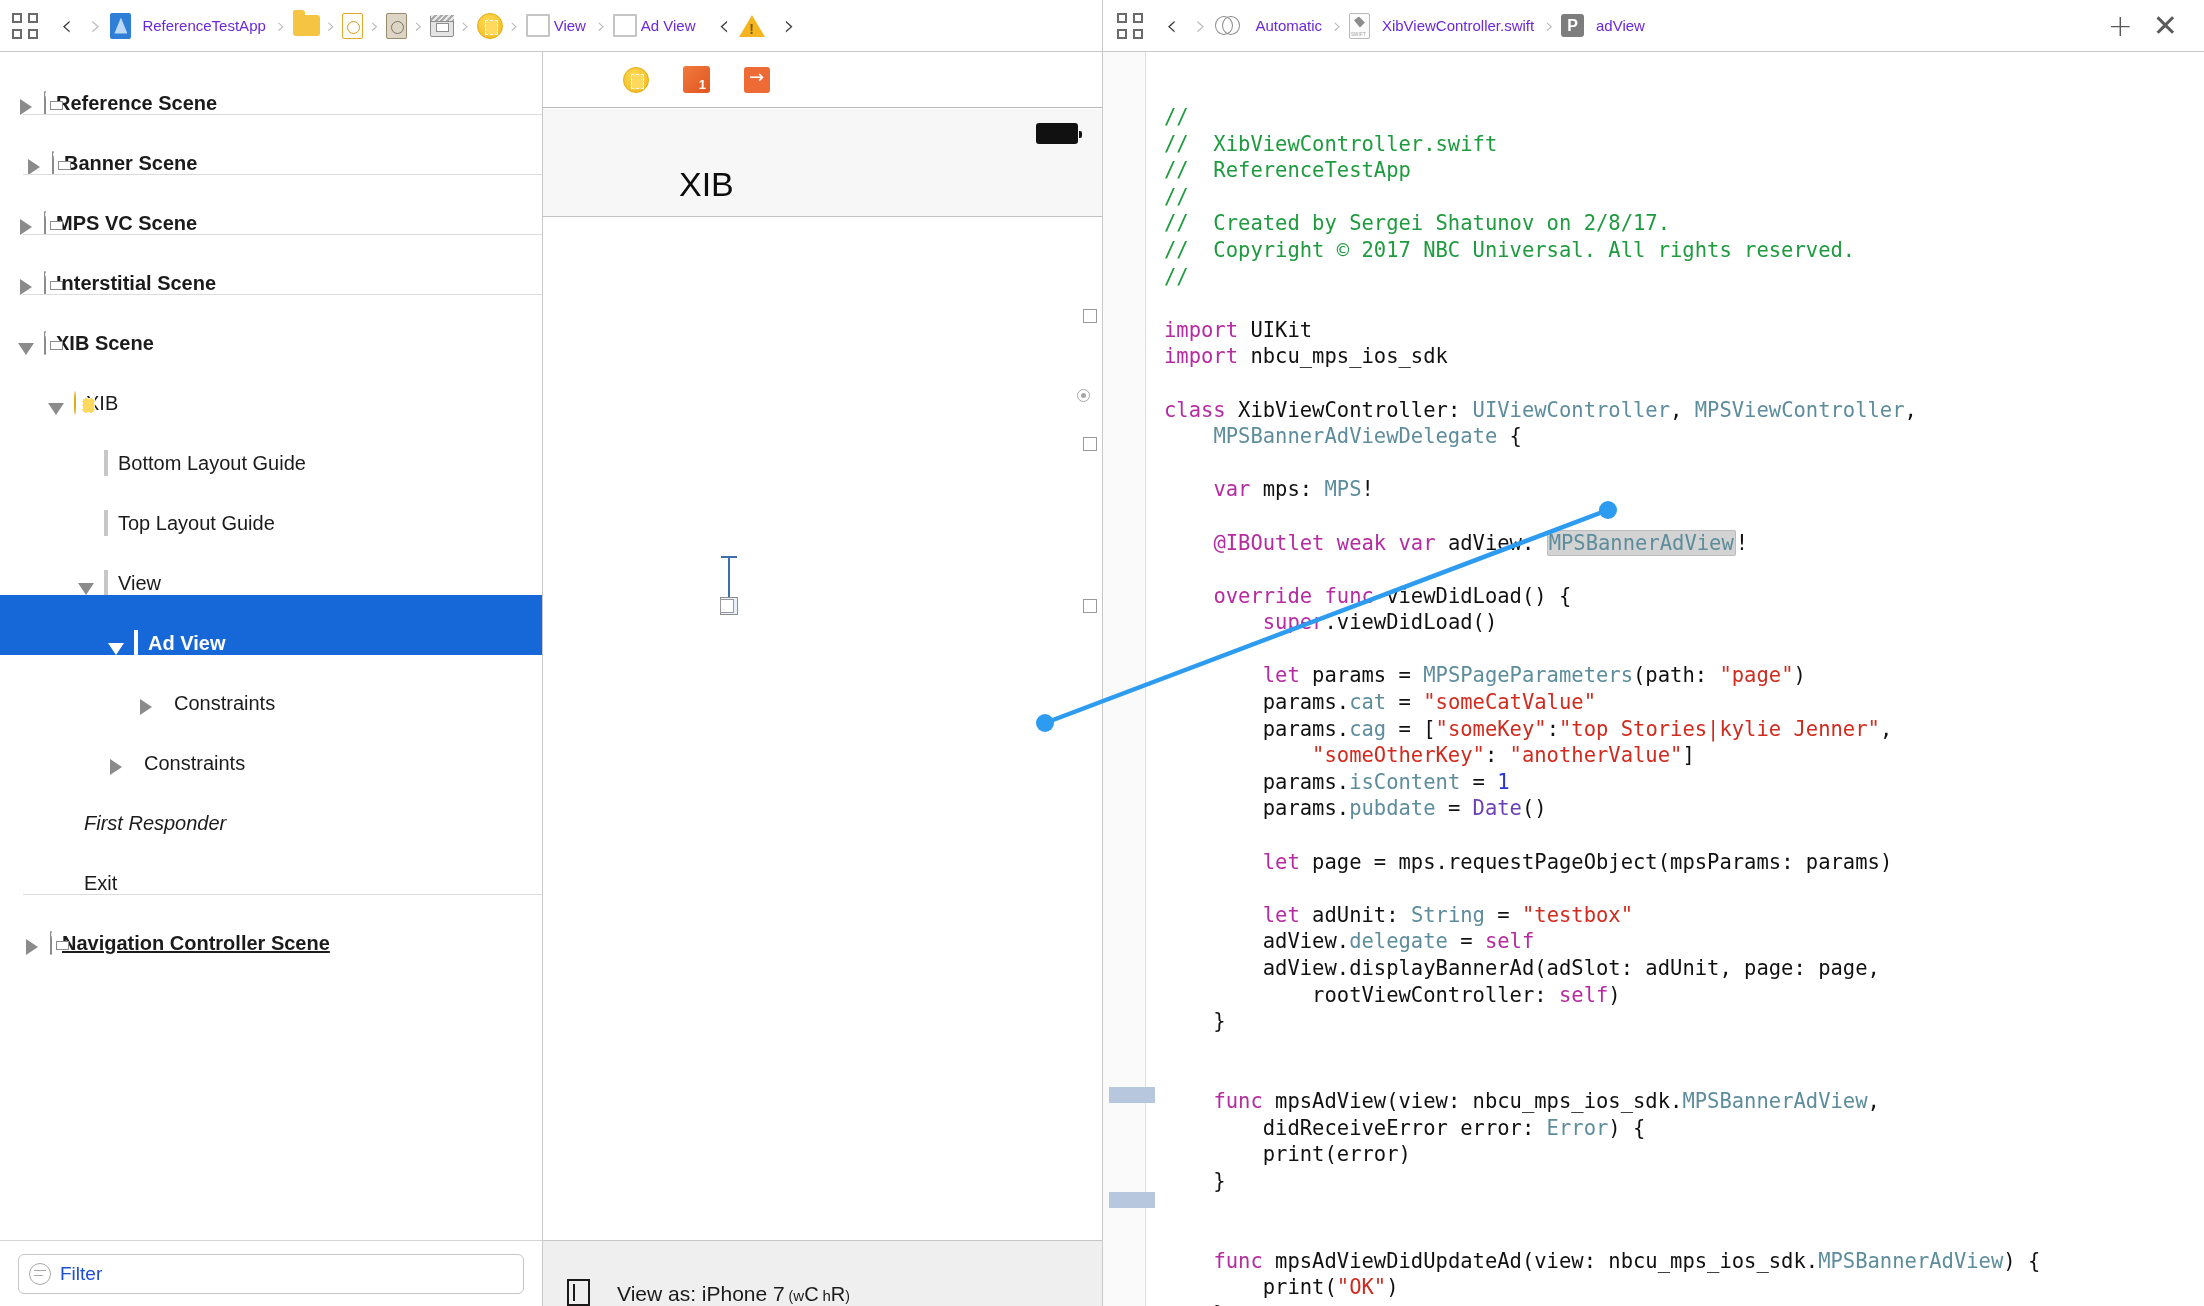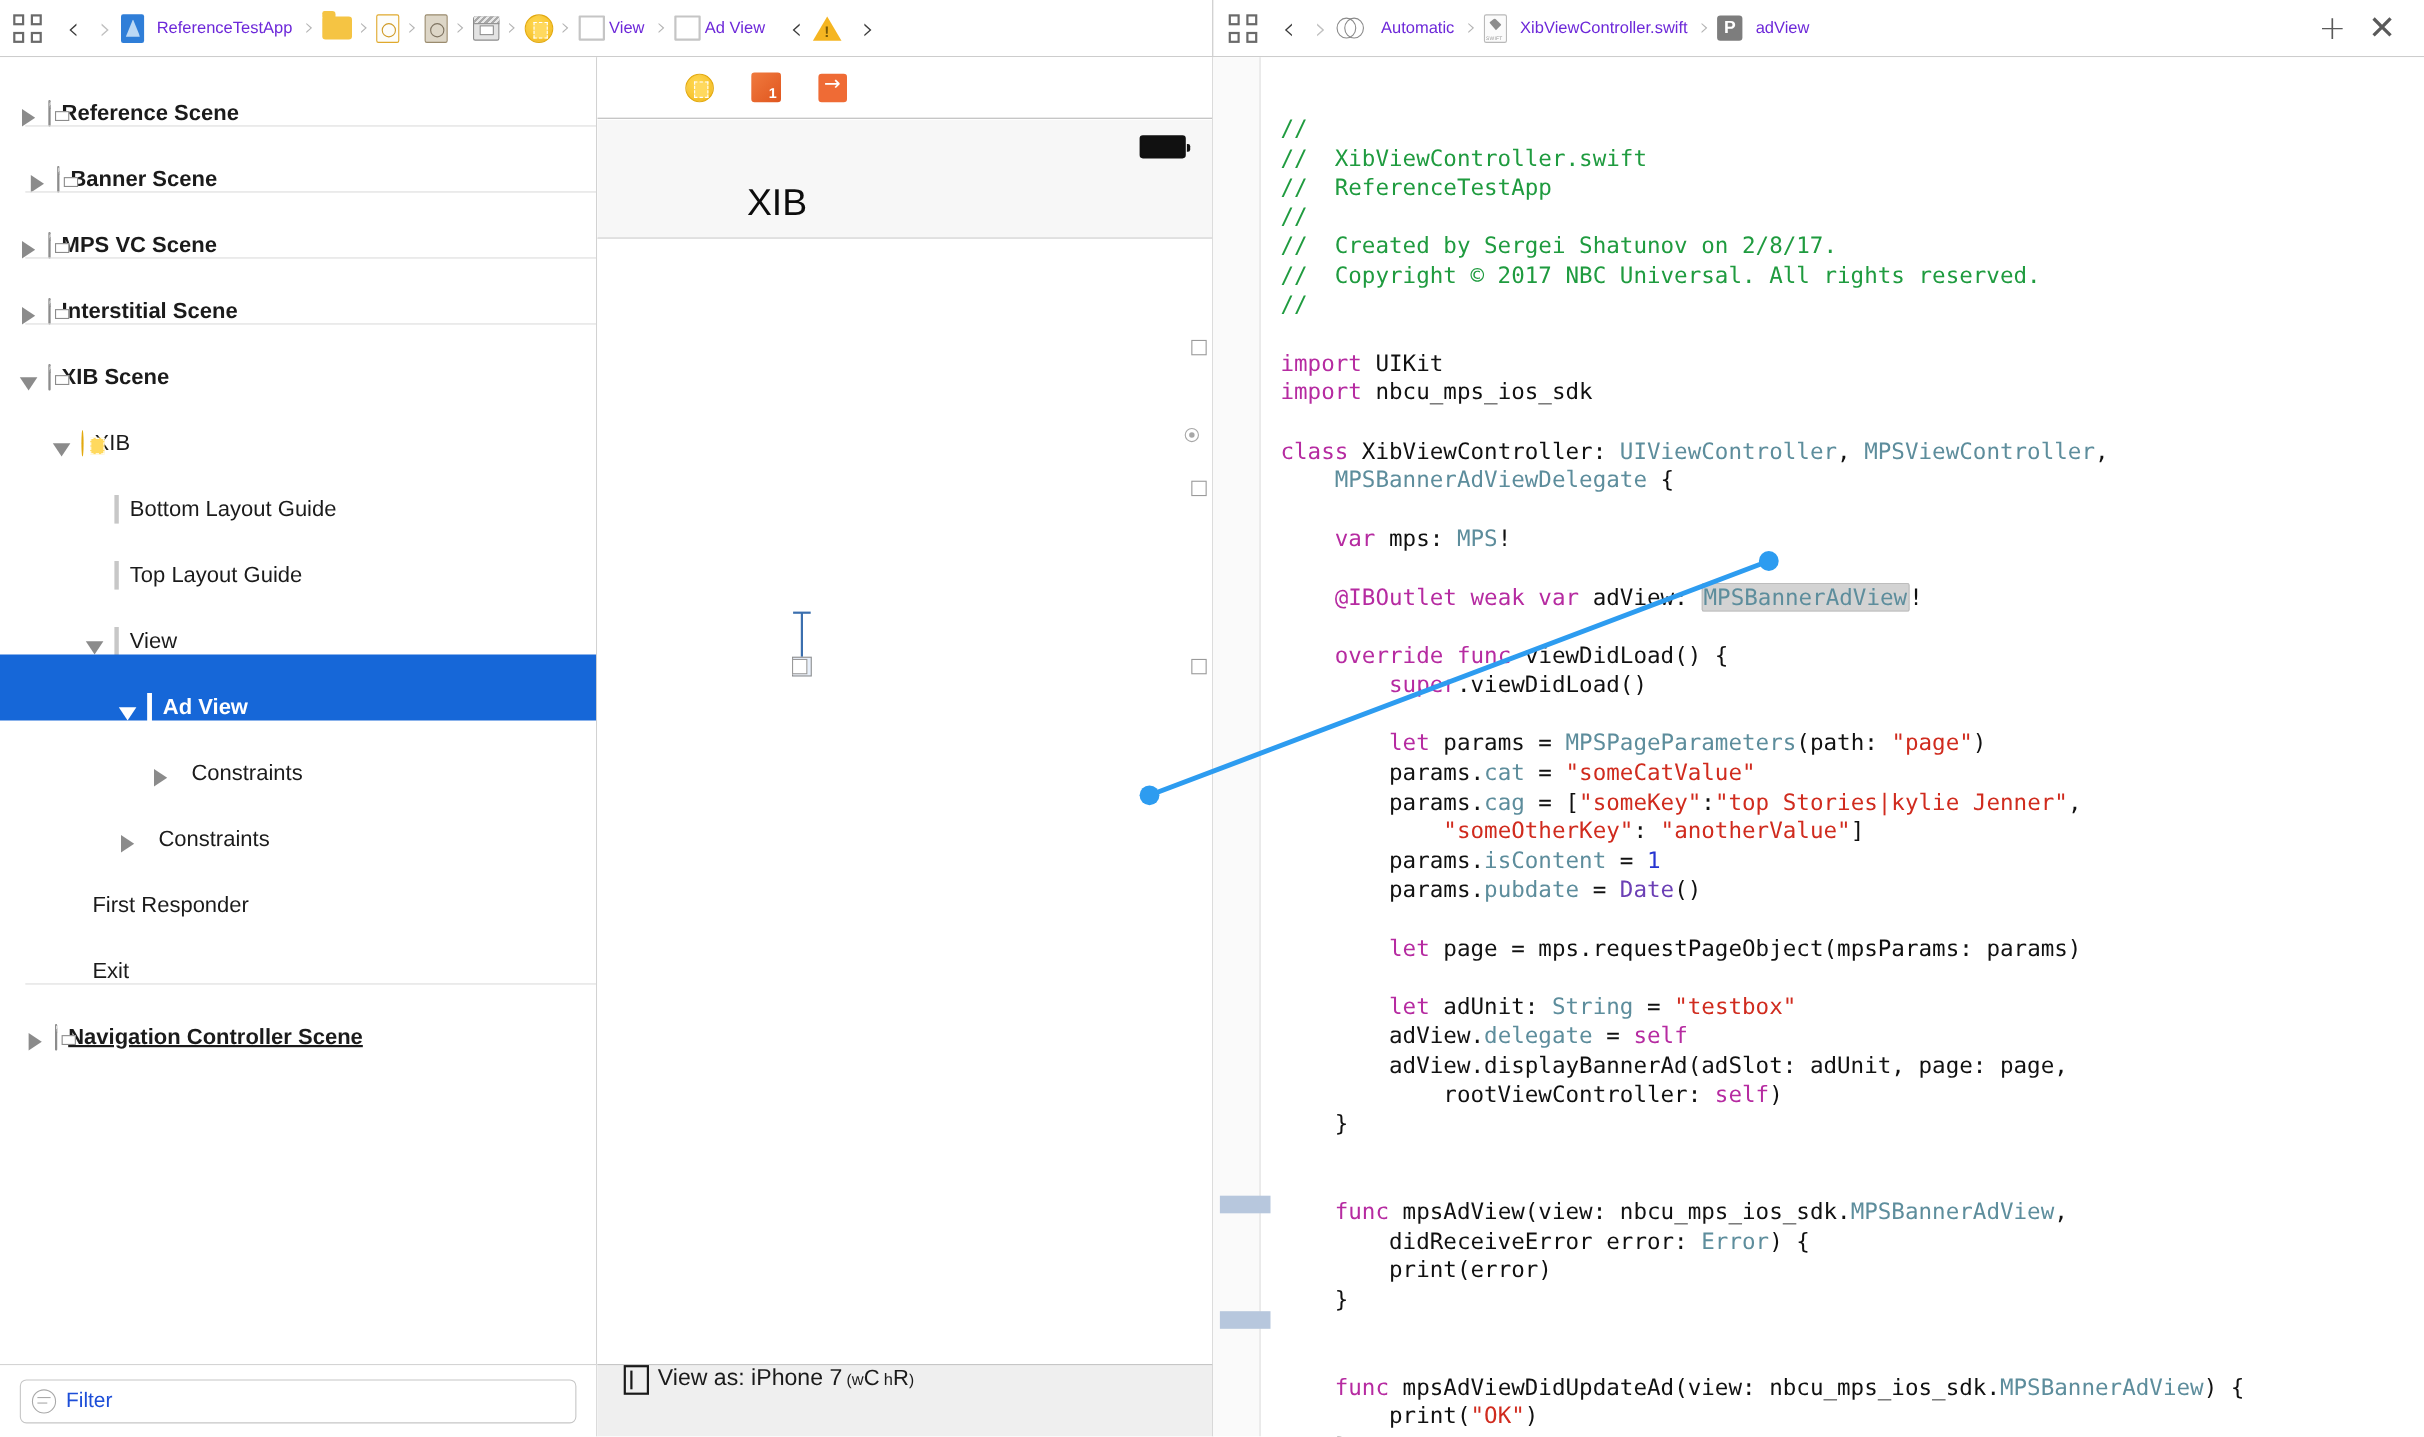--- a/index.html
+++ b/index.html
@@ -487,25 +487,25 @@
     position:absolute;
     width: 14px; height: 14px;
     border: 1.5px solid #9a9a9a;
     background: #fff;
   }
 
   .viewas {
     height: 66px;
     min-height: 66px;
     display: flex;
-    align-items: flex-start;
+    align-items: flex-end;
     padding-left: 24px;
     background: #efefef;
     border-top: 1px solid #c6c6c6;
-    gap: 8px;
+    gap: 27px;
   }
   .ico-viewas {
     width: 23px; height: 27px;
     border: 2.2px solid #1a1a1a;
     position: relative;
     flex: 0 0 auto;
   }
   .ico-viewas::after {
     content:""; position:absolute; left:4px; top:3px; bottom:3px; width:2px; background:#1a1a1a;
   }
@@ -761,21 +761,21 @@
             <span class="ricon"><span class="ico-constraint"></span></span>
             <span class="row-label">Constraints</span>
           </div>
           <div class="row" style="padding-left: 104px;">
             <span class="tw">
               <span class="tri"></span>
             </span>
             <span class="ricon"><span class="ico-constraint"></span></span>
             <span class="row-label">Constraints</span>
           </div>
-          <div class="row" style="padding-left: 44px;">
+          <div class="row" style="padding-left: 44px; font-style: italic;">
             <span class="tw"></span>
             <span class="ricon"><span class="ico-fr"></span></span>
             <span class="row-label">First Responder</span>
           </div>
           <div class="row sep" style="padding-left: 44px;">
             <span class="tw"></span>
             <span class="ricon"><span class="ico-exit"></span></span>
             <span class="row-label">Exit</span>
           </div>
           <div class="row scene" style="padding-left: 20px; text-decoration: underline;">

